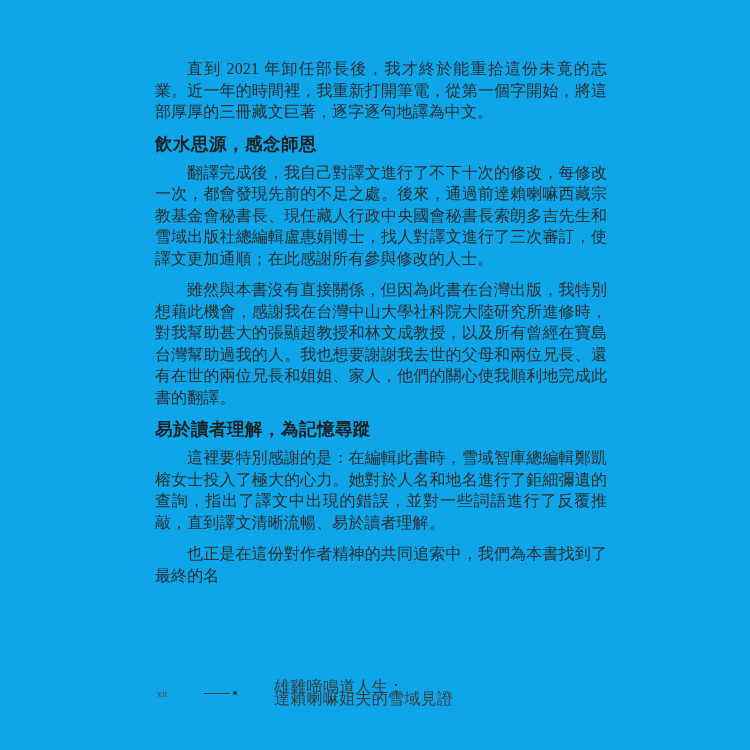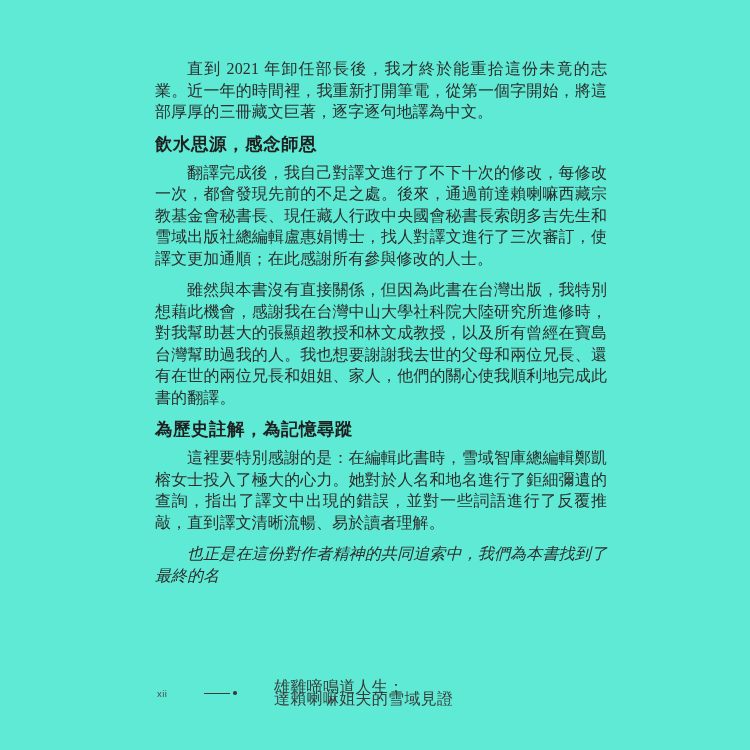--- a/index.html
+++ b/index.html
@@ -10,39 +10,39 @@
     width: 750px;
     height: 750px;
     background: #ffffff;
     overflow: hidden;
     font-family: "Liberation Serif", "DejaVu Serif", serif;
   }
   .page {
     position: relative;
     width: 750px;
     height: 750px;
-    background: #5eead4;
+    background: #0ea5e9;
   }
   .text-block {
     position: absolute;
     left: 155px;
     top: 58px;
     width: 452px;
     color: #2d2d2d;
   }
   p.body-para {
     margin: 0 0 10px 0;
     font-size: 16px;
     line-height: 21.5px;
     text-align: justify;
     text-justify: inter-ideograph;
     text-indent: 2em;
     letter-spacing: 0.1px;
   }
-  p.body-para:last-child { margin-bottom: 0; font-style: italic; }
+  p.body-para:last-child { margin-bottom: 0; }
   h2.section-heading {
     margin: 4px 0 7px 0;
     font-family: "Liberation Sans", "DejaVu Sans", sans-serif;
     font-weight: 700;
     font-size: 17.5px;
     line-height: 22px;
     color: #1f1f1f;
     letter-spacing: 0.5px;
   }
   .footer {
@@ -97,21 +97,21 @@
 
     <p class="body-para">直到 2021 年卸任部長後，我才終於能重拾這份未竟的志業。近一年的時間裡，我重新打開筆電，從第一個字開始，將這部厚厚的三冊藏文巨著，逐字逐句地譯為中文。</p>
 
     <h2 class="section-heading">飲水思源，感念師恩</h2>
 
     <p class="body-para">翻譯完成後，我自己對譯文進行了不下十次的修改，每修改一次，都會發現先前的不足之處。後來，通過前達賴喇嘛西藏宗教基金會秘書長、現任藏人行政中央國會秘書長索朗多吉先生和雪域出版社總編輯盧惠娟博士，找人對譯文進行了三次審訂，使譯文更加通順；在此感謝所有參與修改的人士。</p>
 
 
     <p class="body-para">雖然與本書沒有直接關係，但因為此書在台灣出版，我特別想藉此機會，感謝我在台灣中山大學社科院大陸研究所進修時，對我幫助甚大的張顯超教授和林文成教授，以及所有曾經在寶島台灣幫助過我的人。我也想要謝謝我去世的父母和兩位兄長、還有在世的兩位兄長和姐姐、家人，他們的關心使我順利地完成此書的翻譯。</p>
 
-    <h2 class="section-heading">為歷史註解，為記憶尋蹤</h2>
+    <h2 class="section-heading">易於讀者理解，為記憶尋蹤</h2>
 
     <p class="body-para">這裡要特別感謝的是：在編輯此書時，雪域智庫總編輯鄭凱榕女士投入了極大的心力。她對於人名和地名進行了鉅細彌遺的查詢，指出了譯文中出現的錯誤，並對一些詞語進行了反覆推敲，直到譯文清晰流暢、易於讀者理解。</p>
 
     <p class="body-para">也正是在這份對作者精神的共同追索中，我們為本書找到了最終的名</p>
 
   </div>
 
   <div class="footer">
     <span class="page-number">xii</span>
     <span class="footer-divider">

